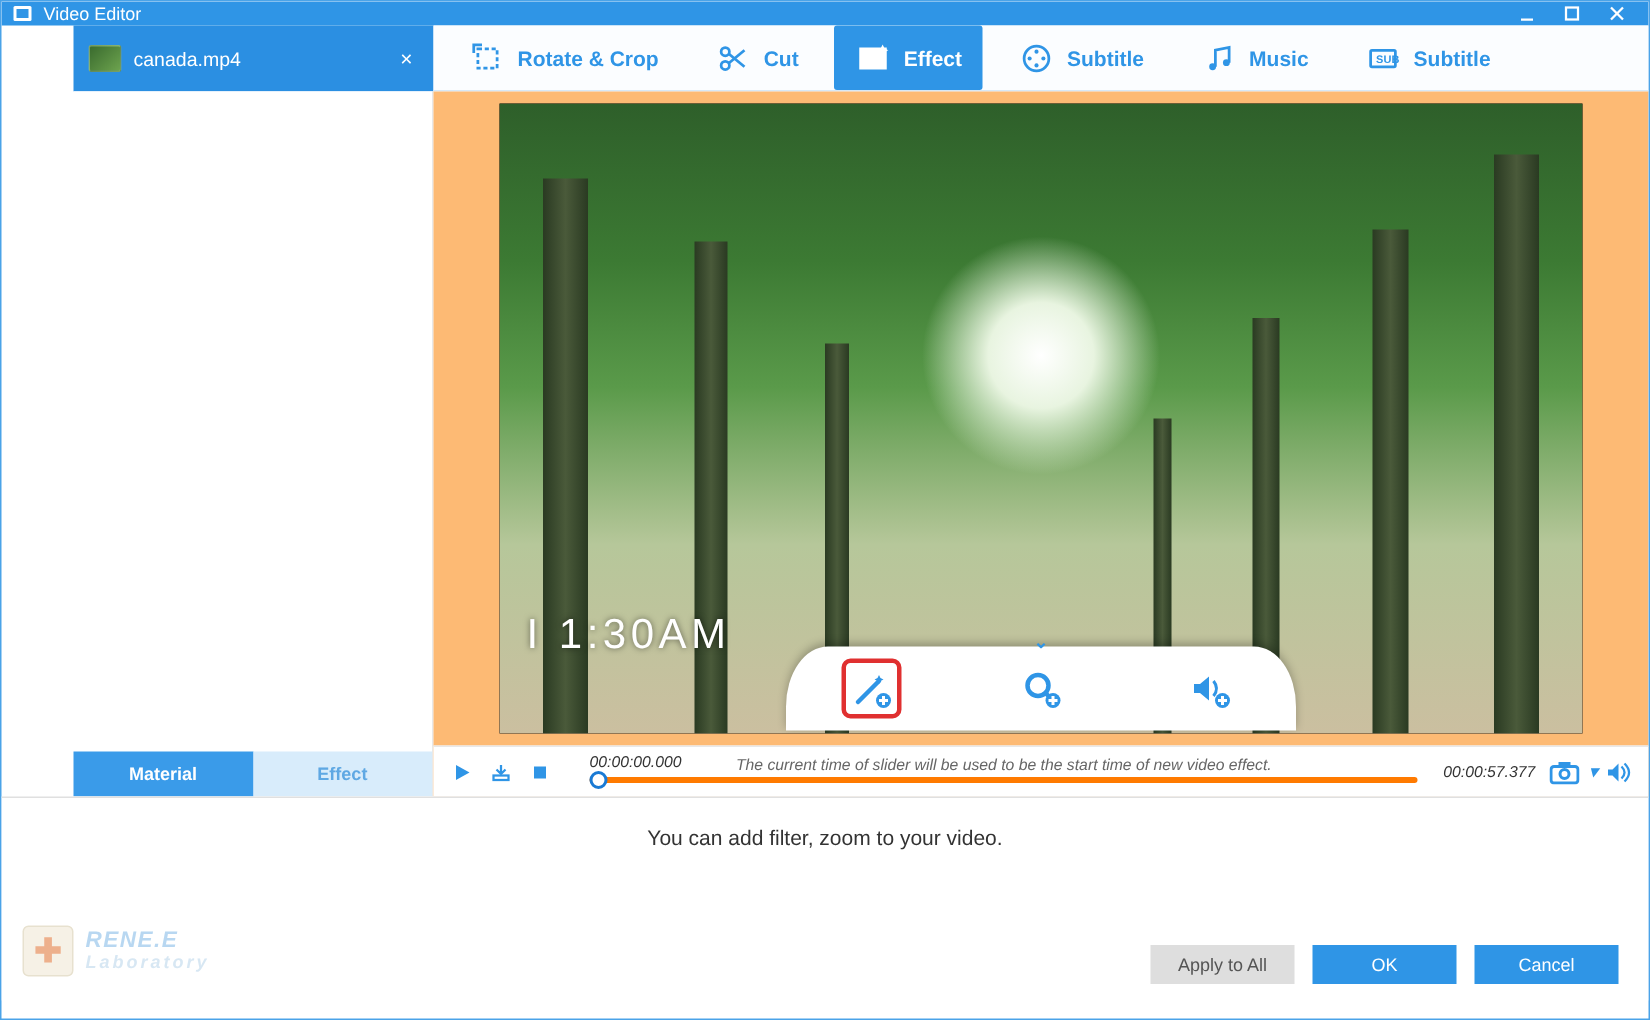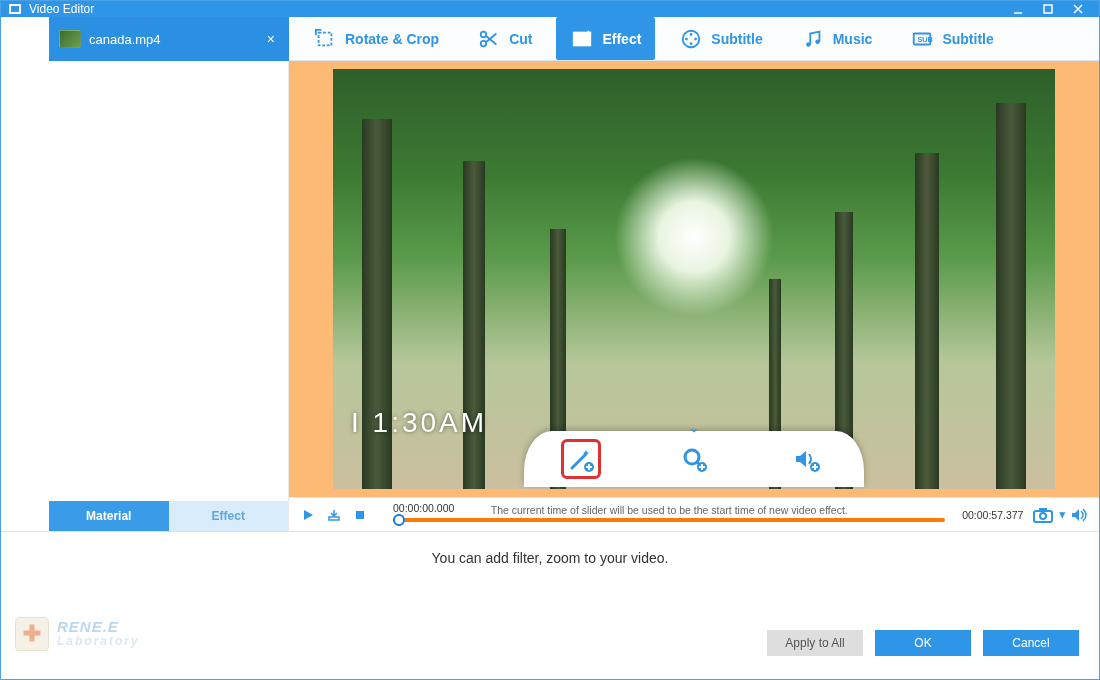--- a/index.html
+++ b/index.html
@@ -48,21 +48,21 @@
   .preview .overlay-text { position:absolute; left:18px; bottom:50px; color:#fff; font-family:"Times New Roman",serif; font-size:28px; letter-spacing:3px; text-shadow:0 0 4px #0008; }
   .preview .overlay-text .line2 { font-size:30px; letter-spacing:2px; }
 
   
   .effect-pill { position:absolute; bottom:2px; left:50%; transform:translateX(-50%); width:340px; height:56px; background:#fff; border-radius:28px 28px 0 0 / 40px 40px 0 0; box-shadow:0 -2px 6px rgba(0,0,0,.25); display:flex; align-items:center; justify-content:space-around; }
   .effect-pill .chev { position:absolute; top:-10px; left:50%; transform:translateX(-50%); color:#2f95e6; font-size:12px; font-weight:bold; cursor:pointer; }
   .pill-btn { width:40px; height:40px; display:flex; align-items:center; justify-content:center; cursor:pointer; border-radius:6px; }
   .pill-btn.highlight { border:3px solid #e03030; }
 
   
-  .timeline { height:34px; background:#fff; border-top:1px solid #e8e8e8; display:flex; align-items:center; padding:0 10px; gap:8px; font-size:11px; color:#333; }
+  .timeline { height:34px; background:#fff; border-top:1px solid #e8e8e8; display:flex; align-items:center; padding:0 10px; gap:8px; font-size:11px; color:#333;font-style:italic; }
   .tl-btn { width:18px; height:18px; display:flex; align-items:center; justify-content:center; cursor:pointer; color:#2f95e6; }
   .tl-track { flex:1; height:18px; display:flex; flex-direction:column; justify-content:center; position:relative; }
   .tl-hint { position:absolute; top:-2px; left:0; right:0; text-align:center; color:#666; font-size:10.5px; }
   .tl-slider { height:4px; background:#ff7a00; border-radius:2px; position:relative; margin-top:10px; }
   .tl-slider .knob { position:absolute; left:0; top:-4px; width:12px; height:12px; background:#fff; border:2px solid #1a7ad4; border-radius:50%; }
   .tl-end { font-size:10.5px; color:#333; min-width:70px; text-align:right; }
   .tl-right-icons { display:flex; align-items:center; gap:4px; color:#2f95e6; }
 
   
   .lower { height: 136px; border-top:1px solid #e0e0e0; background:#fff; position:relative; display:flex; flex-direction:column;gap:44px; }

